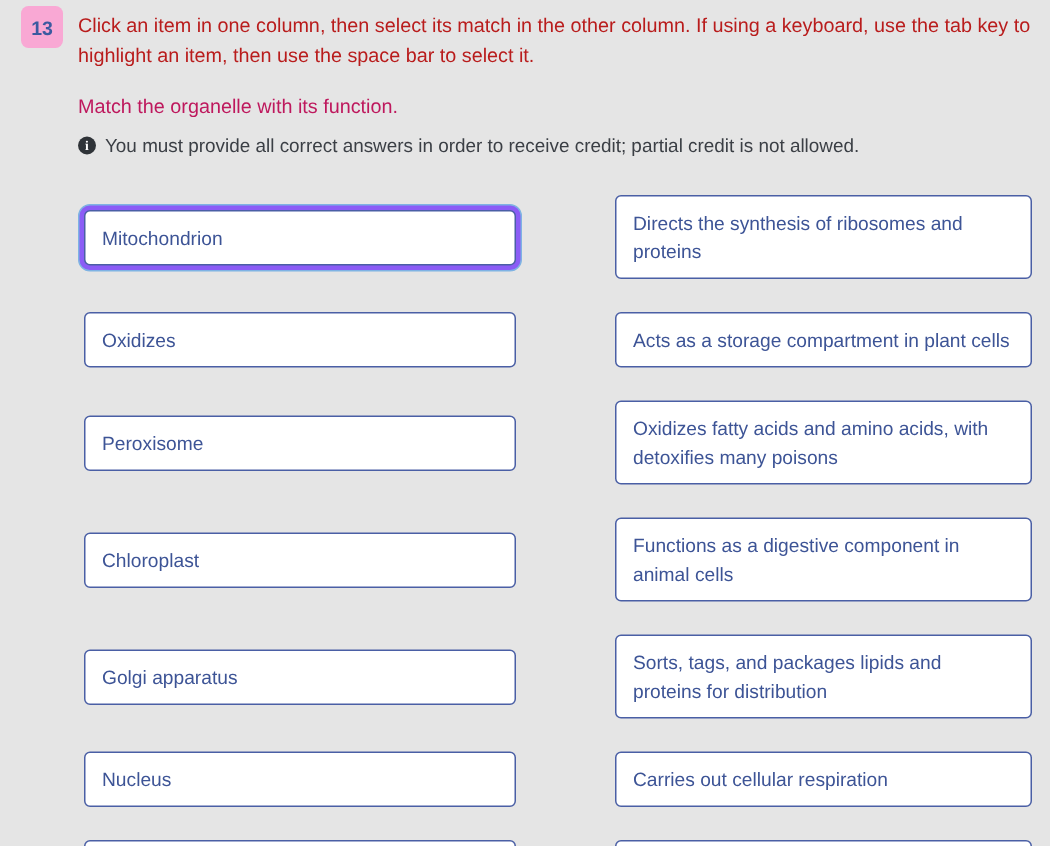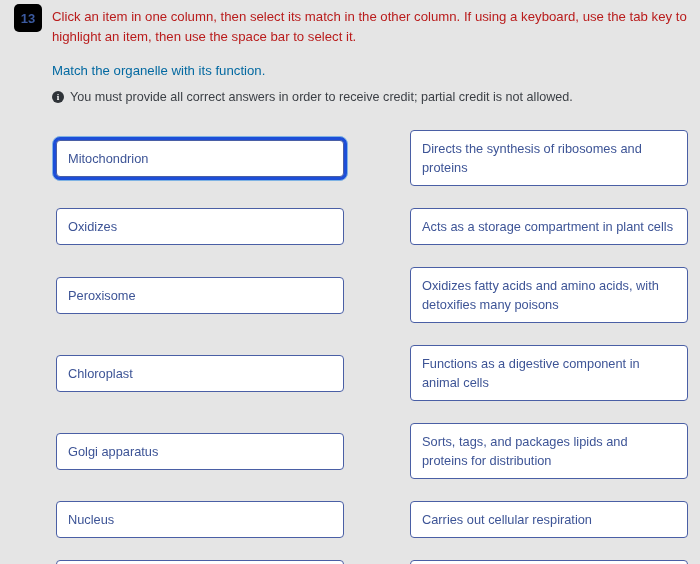--- a/index.html
+++ b/index.html
@@ -24,41 +24,41 @@
   
   .prompt-row {
     display: flex;
     align-items: flex-start;
     padding: 4px 12px 0 14px;
   }
   .q-number {
     flex: 0 0 auto;
     width: 28px;
     height: 28px;
-    background: #000000;
+    background: #f9a8d4;
     border-radius: 5px;
     color: #3b5aa0;
     font-size: 13px;
     font-weight: bold;
     display: flex;
     align-items: center;
     justify-content: center;
     margin-right: 10px;
   }
   .prompt-text {
     flex: 1 1 auto;
     color: #b91c1c;
     font-size: 13.2px;
     line-height: 20px;
     padding-top: 3px;
     max-width: 640px;
   }
 
   .sub-prompt {
-    color: #0369a1;
+    color: #be185d;
     font-size: 13.2px;
     line-height: 20px;
     margin: 14px 0 0 52px;
   }
 
   .credit-note {
     display: flex;
     align-items: flex-start;
     margin: 7px 0 0 52px;
     color: #3b3f45;
@@ -132,21 +132,21 @@
   }
 
   .option-shell {
     width: 100%;
     box-sizing: border-box;
     border-radius: 8px;
     padding: 3px;
     border: 1px solid transparent;
   }
   .option-shell.selected {
-    background: #1d4ed8;
+    background: #8b5cf6;
     border-color: #7fb3e3;
   }
   .option-shell .option {
     border-radius: 4px;
   }
 </style>
 </head>
 <body>
 
 <div class="question-wrap">

